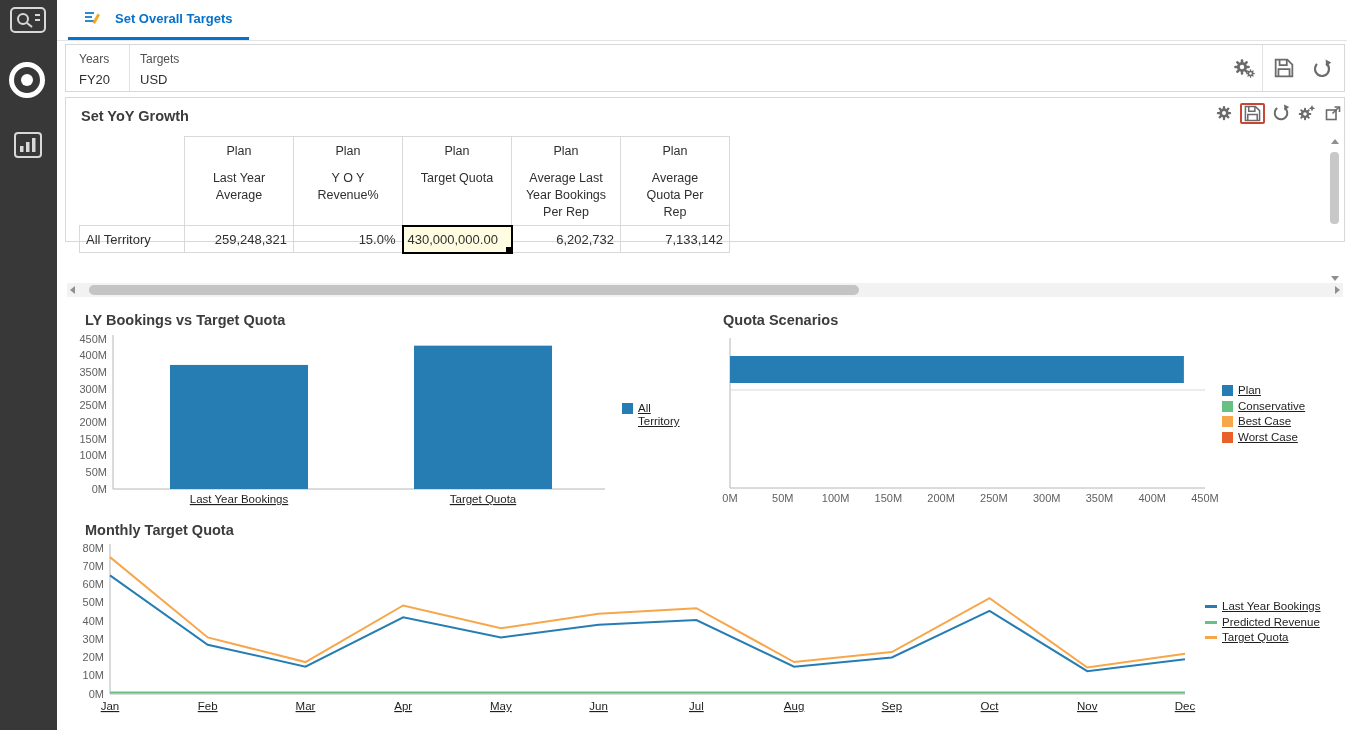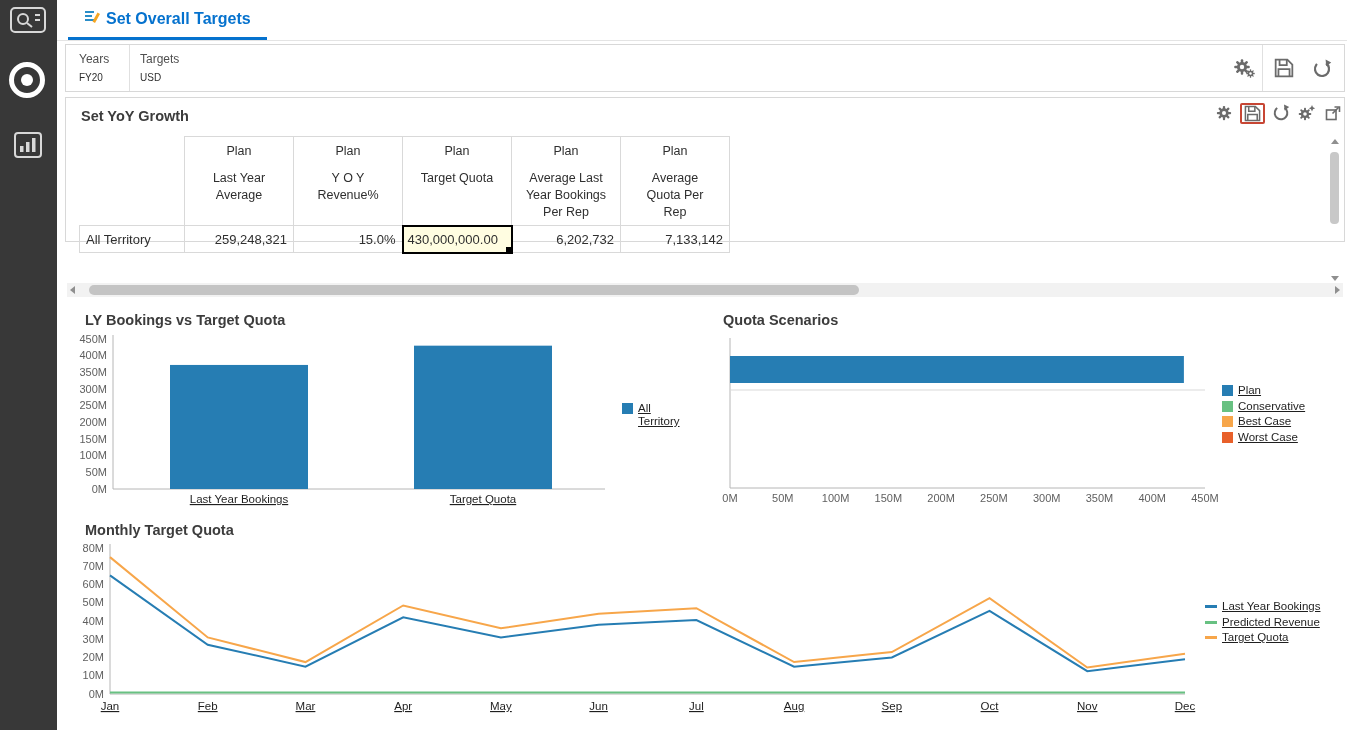--- a/index.html
+++ b/index.html
@@ -7,29 +7,29 @@
        font-family:"Liberation Sans",sans-serif;color:#2f2f2f;}
   [data-interactable="true"]{cursor:pointer;}
 
   
   .sidebar{position:absolute;left:0;top:0;width:57px;height:730px;}
   .side-icon{position:absolute;}
 
   
   .tabbar{position:absolute;left:57px;top:0;width:1290px;height:41px;background:#fff;
           border-bottom:1px solid #e4e4e4;display:flex;align-items:stretch;padding-left:11px;box-sizing:border-box;}
-  .tab{display:flex;align-items:center;gap:5px;padding:0 16px;border-bottom:3px solid transparent;font-size:16px;}
+  .tab{display:flex;align-items:center;gap:14px;padding:0 16px;border-bottom:3px solid transparent;font-size:13px;}
   .tab.active .tab-label{font-weight:bold;}
 
   
   .pov{position:absolute;left:65px;top:44px;width:1280px;height:48px;border:1px solid #d8d8d8;
        background:#fff;box-sizing:border-box;}
   .pov-item{position:absolute;top:0;}
   .pov-label{font-size:12px;color:#4f4f4f;margin-top:7px;}
-  .pov-value{font-size:10px;color:#2f2f2f;margin-top:6px;}
+  .pov-value{font-size:13px;color:#2f2f2f;margin-top:6px;}
   .pov-divider{position:absolute;top:0;bottom:0;width:1px;background:#e0e0e0;}
   .pov-icons{position:absolute;right:12px;top:0;height:46px;display:flex;align-items:center;gap:18px;}
 
   
   .panel{position:absolute;left:65px;top:97px;width:1280px;height:145px;border:1px solid #d8d8d8;
          background:#fff;box-sizing:border-box;}
   .panel-title{position:absolute;left:15px;top:10px;font-size:14.5px;font-weight:bold;color:#3c3c3c;}
   .panel-toolbar{position:absolute;left:1149px;top:3px;display:flex;align-items:center;gap:7px;height:24px;}
   .pt-icon{display:inline-flex;align-items:center;justify-content:center;}
   .save-box{border:2px solid;border-radius:2px;padding:0 2px;display:inline-flex;align-items:center;}

